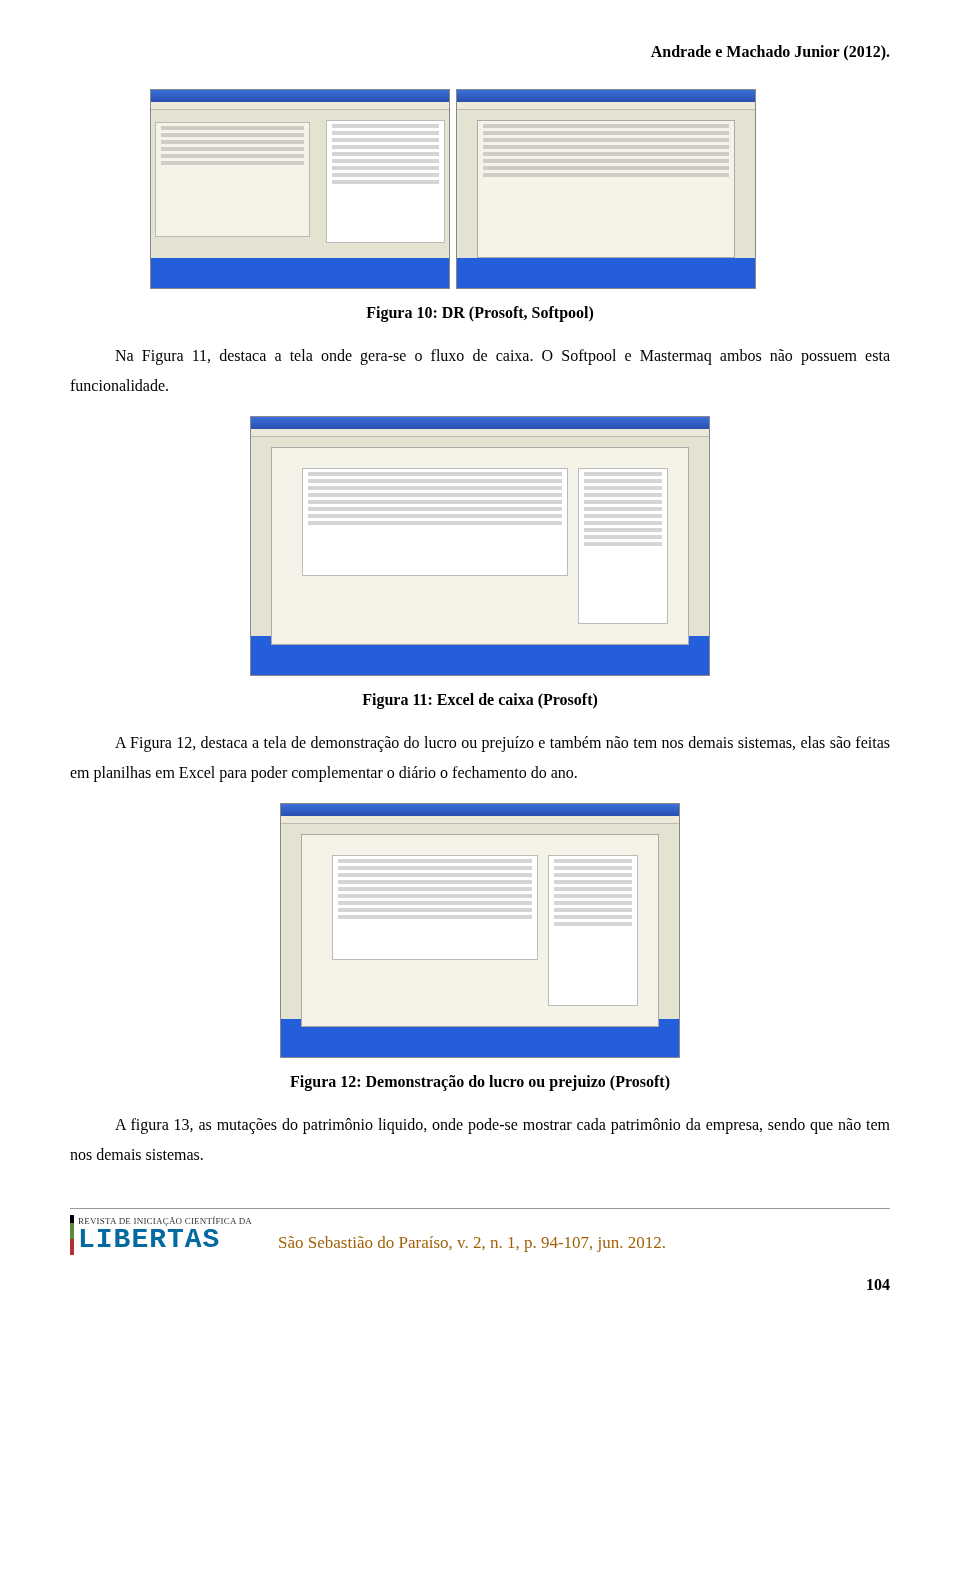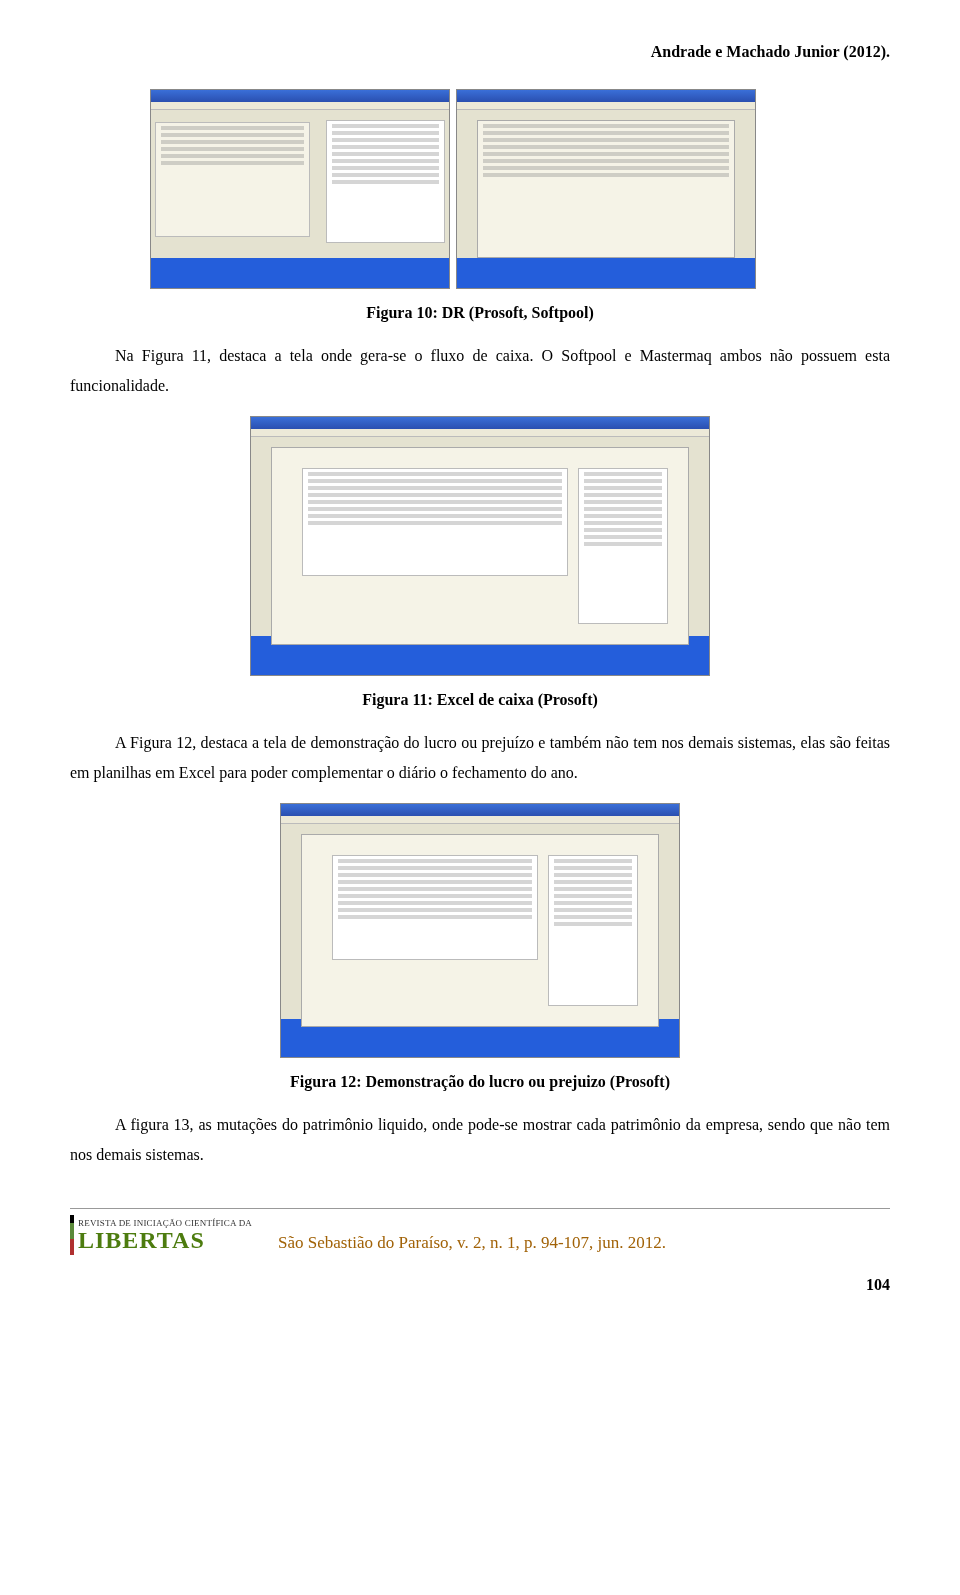--- a/index.html
+++ b/index.html
@@ -135,24 +135,24 @@
     flex-direction: column;
     align-items: flex-start;
     line-height: 1;
   }
   .logo-sub {
     font-size: 9px;
     letter-spacing: 0.2px;
     color: #333;
   }
   .logo-main {
-    font-family: Liberation Serif, serif;
-    font-size: 24px;
+    font-family: Liberation Mono, monospace;
+    font-size: 28px;
     font-weight: bold;
-    color: #4d7c0f;
+    color: #0369a1;
     letter-spacing: 1px;
   }
   .logo-strip {
     width: 4px;
     height: 40px;
     background: linear-gradient(to bottom, #000 0 20%, #5b8a3a 20% 60%, #b03030 60% 100%);
     margin-right: 4px;
   }
   .logo-wrap {
     display: flex;

